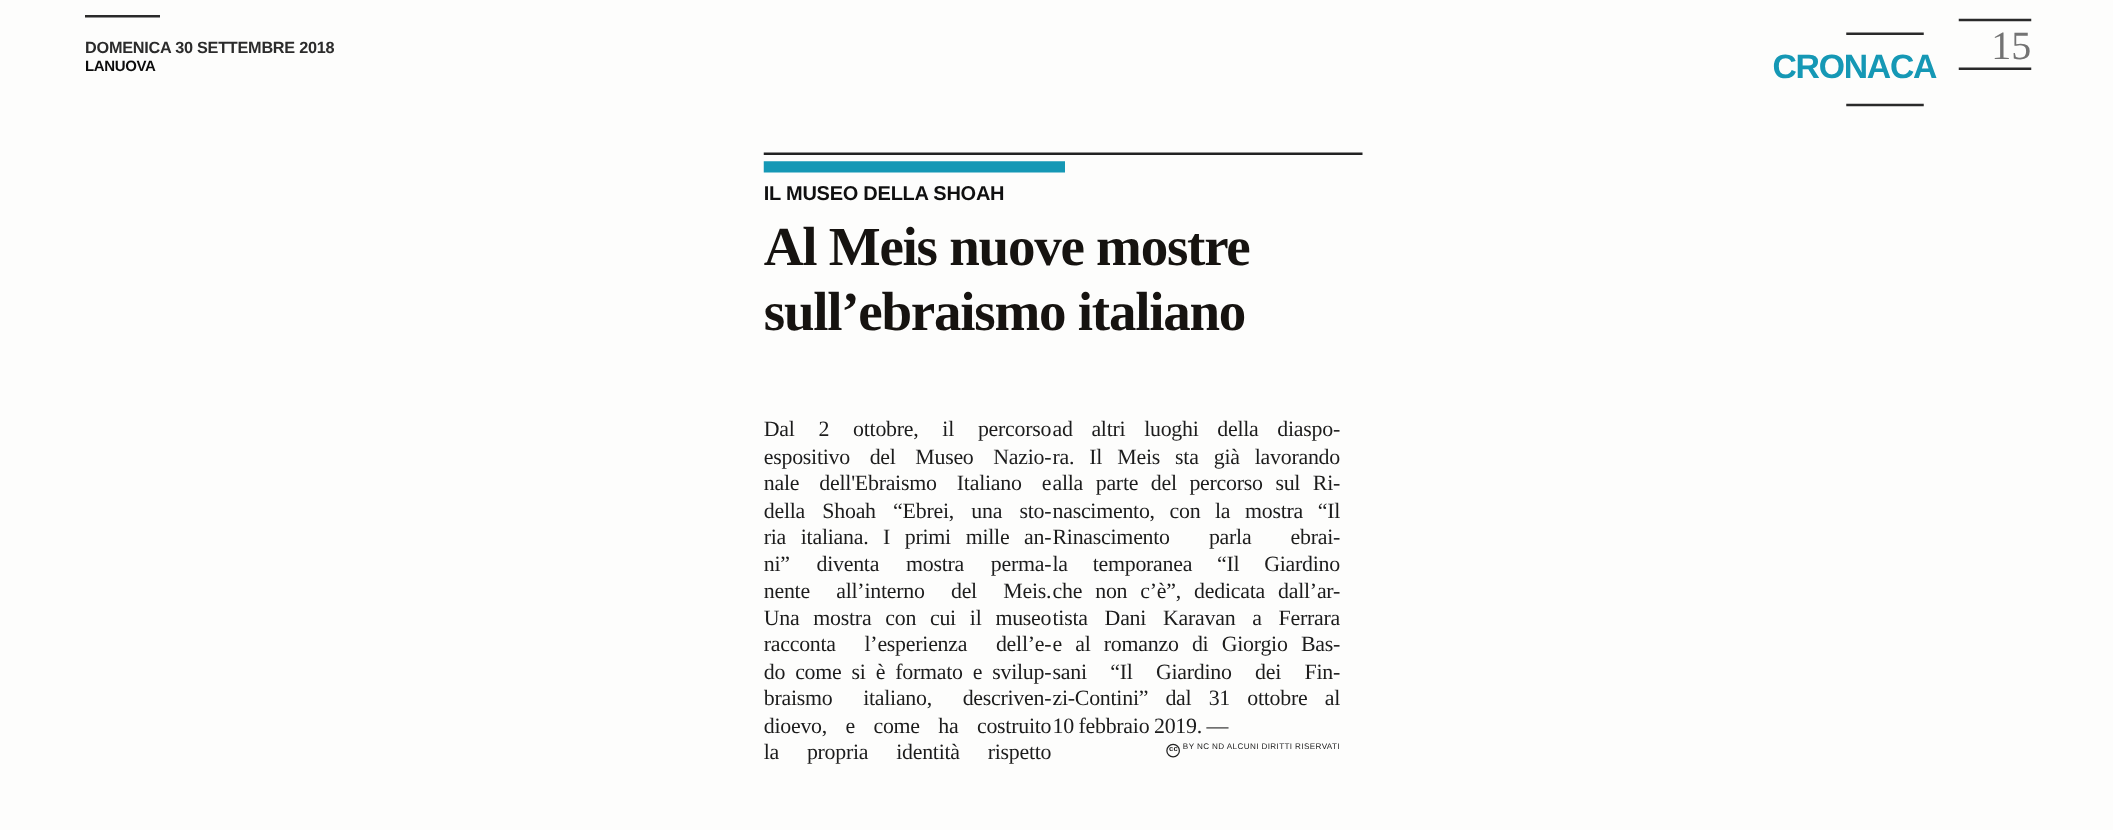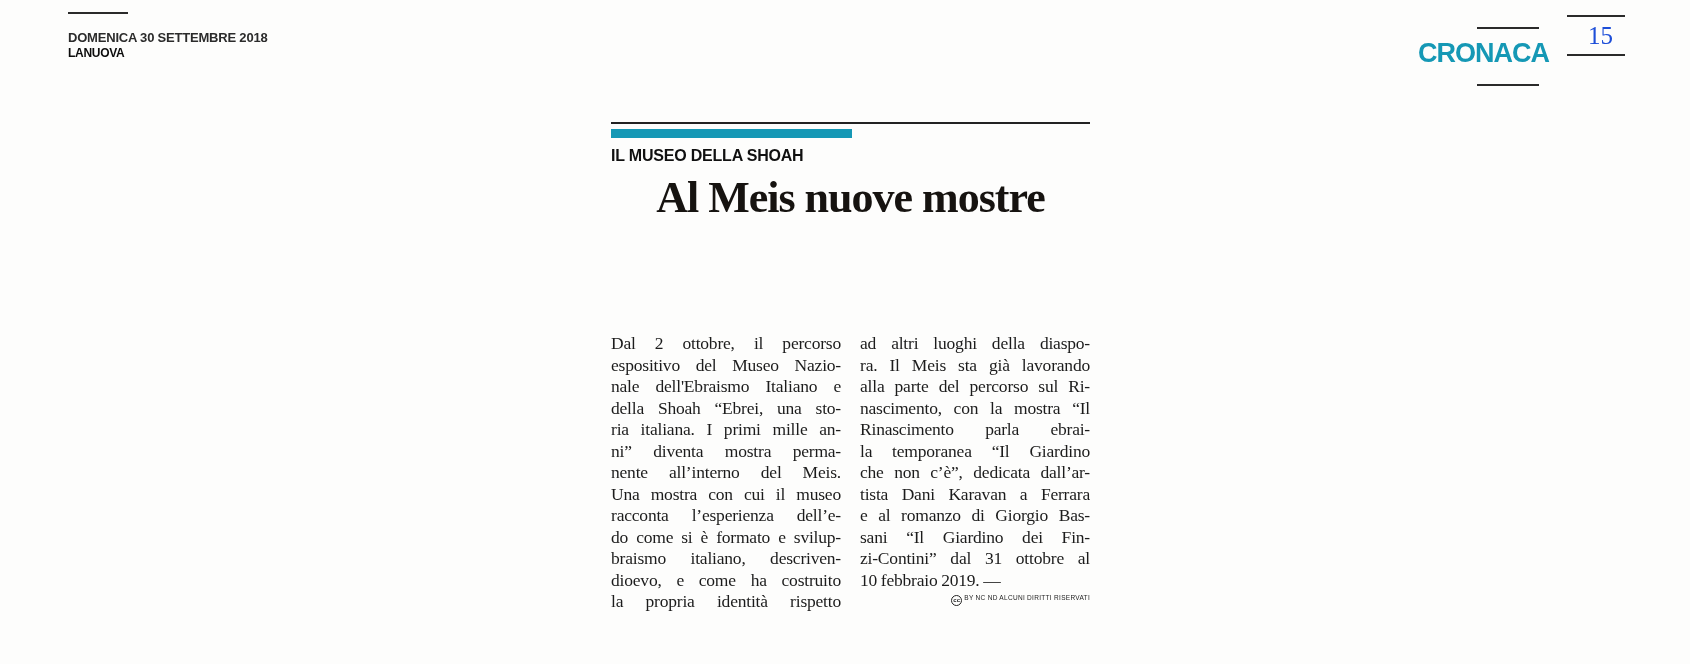--- a/index.html
+++ b/index.html
@@ -14,33 +14,33 @@
   .mast .brand{font-size:12px;font-weight:700;letter-spacing:-0.3px;color:#0c0c0c;line-height:15px;margin-top:1px;}
   
   .secblock{position:absolute;left:1418px;top:15px;width:121px;text-align:right;}
   .secblock .rule{display:inline-block;width:62px;height:2px;background:#2a2a2a;}
   .secblock .label{
     font-family:"Liberation Sans","DejaVu Sans",sans-serif;font-weight:700;
     font-size:27px;letter-spacing:-1px;line-height:30px;margin:5px 0 4px 0;
   }
   .folio{position:absolute;left:1567px;top:15px;width:60px;text-align:right;}
   .folio .rule{display:block;width:58px;height:2px;background:#2a2a2a;}
-  .folio .num{font-size:25px;line-height:30px;margin:4px 14px 3px 0;color:#1d4ed8;}
+  .folio .num{font-size:32px;line-height:30px;margin:4px 2px 3px 0;color:#737373;}
   
   .article{position:absolute;left:611px;top:122px;width:479px;}
   .art-rule{position:absolute;left:0;top:0;width:479px;height:1.5px;background:#222;}
   .accent-bar{position:absolute;left:0;top:7px;width:241px;height:9px;}
   .kicker{
     position:absolute;left:0;top:24px;width:479px;
     font-family:"Liberation Sans","DejaVu Sans",sans-serif;font-weight:700;
     font-size:16px;letter-spacing:-0.2px;color:#101010;line-height:20px;
   }
-  .headline{position:absolute;left:0;top:50px;width:479px;font-weight:700;color:#161310;text-align:center;}
+  .headline{position:absolute;left:0;top:50px;width:479px;font-weight:700;color:#161310;}
   .headline div{font-size:44px;line-height:52px;letter-spacing:-1px;}
-  .cols{position:absolute;left:0;top:211px;width:479px;display:flex;gap:19px;}
+  .cols{position:absolute;left:0;top:211px;width:479px;display:flex;gap:1px;}
   .col{width:230px;}
   .bodyline{
     font-size:17.5px;line-height:21.5px;height:21.5px;overflow:hidden;
     text-align:justify;text-align-last:justify;letter-spacing:-0.2px;word-spacing:-0.5px;
     color:#1c1c1c;
   }
   .bodyline.lastline{text-align-last:left;}
   .copyright{
     margin-top:3px;text-align:right;
     font-family:"Liberation Sans","DejaVu Sans",sans-serif;
@@ -73,20 +73,21 @@
     <div class="num">15</div>
     <span class="rule"></span>
   </div>
 
   <div class="article">
     <div class="art-rule"></div>
     <div class="accent-bar" style="background: rgb(21, 152, 181);"></div>
     <div class="kicker">IL MUSEO DELLA SHOAH</div>
     <div class="headline">
       <div>Al Meis nuove mostre</div>
+      <div>sull’ebraismo italiano</div>
     </div>
     <div class="cols">
       <div class="col">
         <div>
             <div class="bodyline">Dal 2 ottobre, il percorso</div>
             <div class="bodyline">espositivo del Museo Nazio-</div>
             <div class="bodyline">nale dell'Ebraismo Italiano e</div>
             <div class="bodyline">della Shoah “Ebrei, una sto-</div>
             <div class="bodyline">ria italiana. I primi mille an-</div>
             <div class="bodyline">ni” diventa mostra perma-</div>

